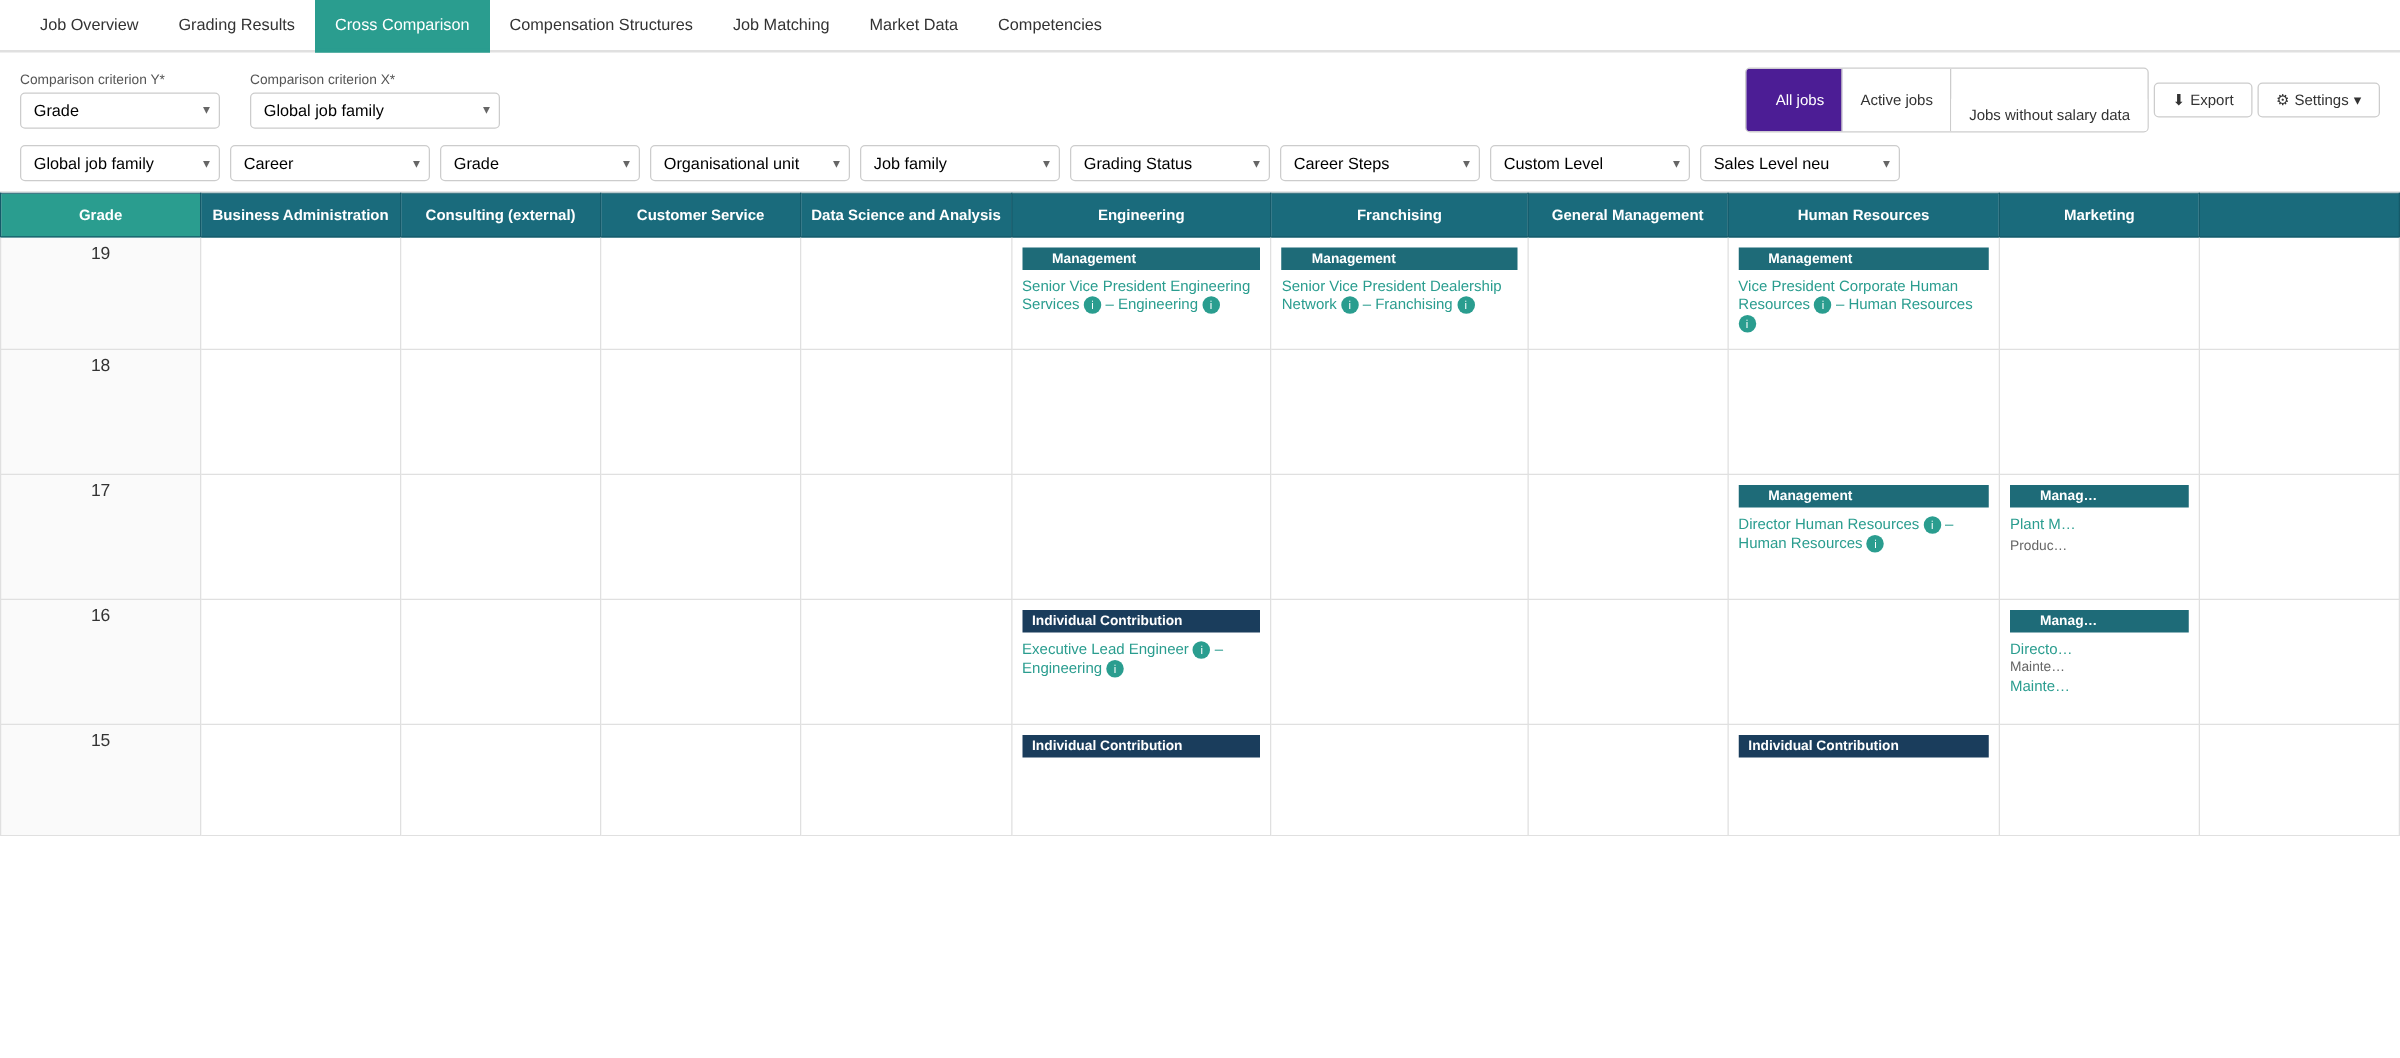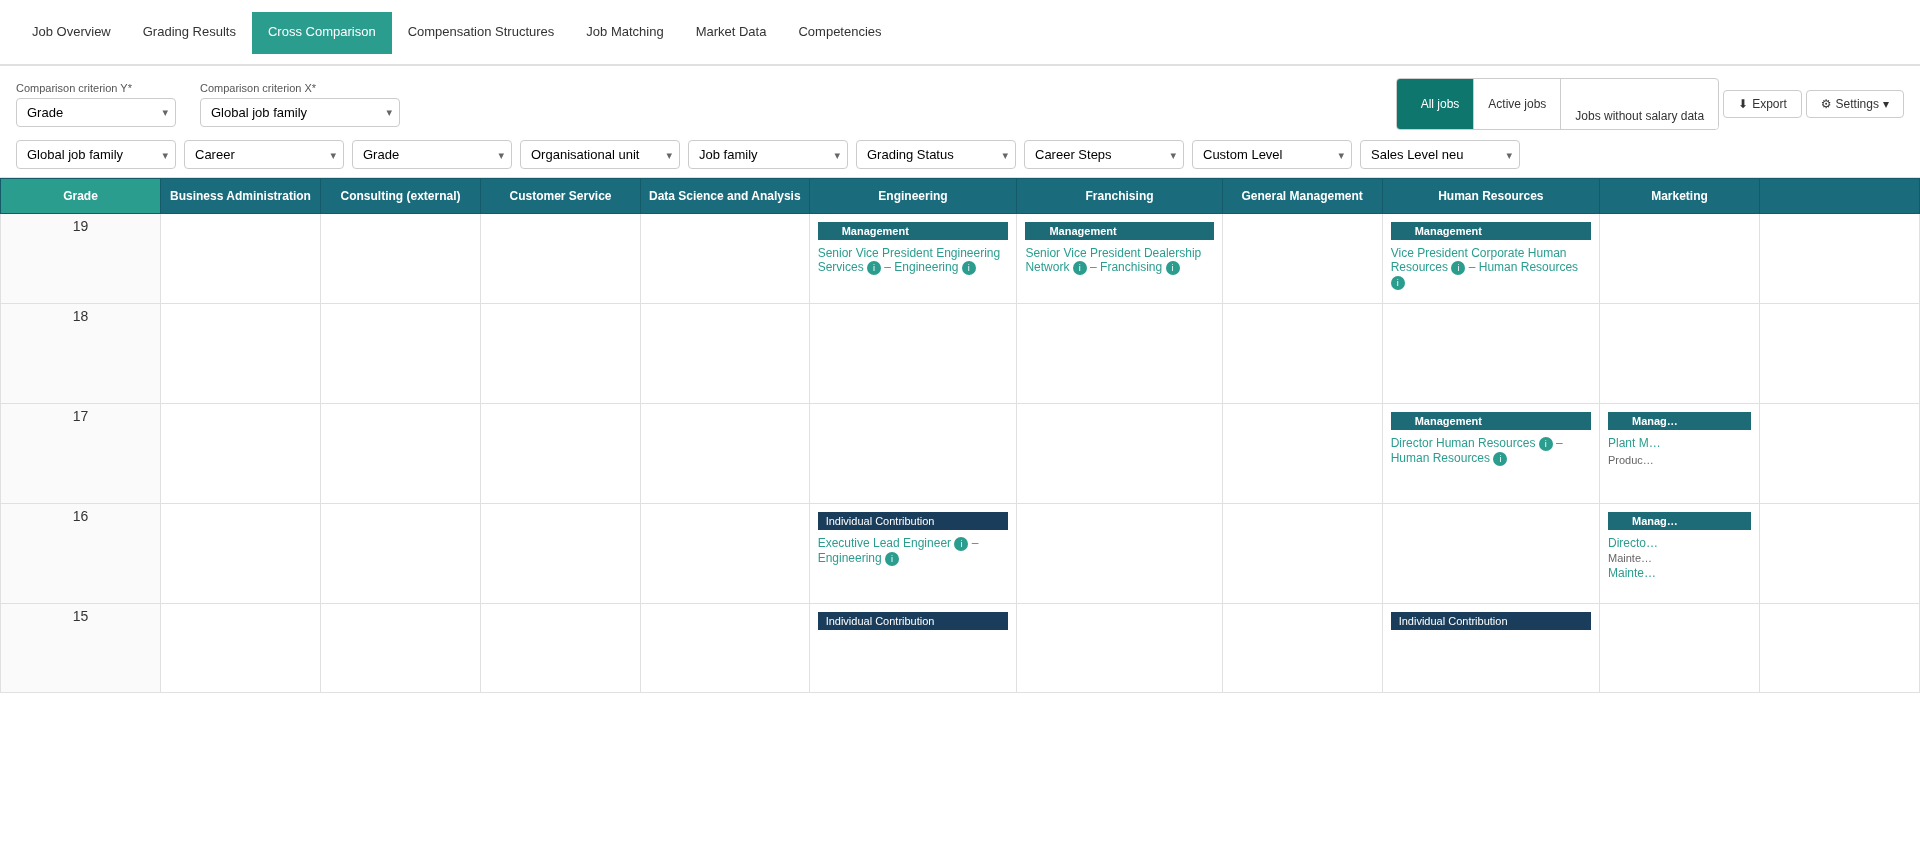--- a/index.html
+++ b/index.html
@@ -3,21 +3,21 @@
   <meta charset="utf-8">
   <style>
     * { box-sizing: border-box; margin: 0; padding: 0; }
     body { font-family: Arial, sans-serif; font-size: 13px; background: #fff; color: #333; }
 
     
     .top-nav {
       display: flex;
       align-items: center;
       border-bottom: 2px solid #e0e0e0;
-      padding: 12px 16px;
+      padding: 0 16px;
       background: #fff;
     }
     .nav-tab {
       padding: 12px 16px;
       cursor: pointer;
       font-size: 13px;
       color: #333;
       border-bottom: 3px solid transparent;
       margin-bottom: -2px;
       white-space: nowrap;
@@ -89,21 +89,21 @@
     .btn-filter {
       padding: 6px 14px;
       font-size: 12px;
       cursor: pointer;
       background: #fff;
       border: none;
       border-right: 1px solid #ccc;
       color: #333;
     }
     .btn-filter:last-child { border-right: none; margin-top: 24px; }
-    .btn-filter.active { background: #0f766e; color: #fff; padding-left: 24px; }
+    .btn-filter.active { background: #4c1d95; color: #fff; padding-left: 24px; }
     .btn-export {
       padding: 6px 14px;
       font-size: 12px;
       cursor: pointer;
       background: #fff;
       border: 1px solid #ccc;
       border-radius: 4px;
       color: #333;
       display: flex;
       align-items: center;
@@ -227,21 +227,21 @@
       color: #fff;
       font-size: 11px;
       font-weight: 600;
       padding: 3px 24px;
       margin-bottom: 4px;
     }
     .individual-badge {
       background: #1a3d5c;
       color: #fff;
       font-size: 11px;
-      font-weight: 400;
+      font-weight: 700;
       padding: 3px 8px;
       margin-bottom: 4px;
     }
     .empty-cell { height: 80px; }
     .row-grade-19 td { height: 90px; }
     .row-grade-18 td { height: 100px; }
     .row-grade-17 td { height: 100px; margin-top: 40px; }
     .row-grade-16 td { height: 100px; }
     .row-grade-15 td { height: 80px; }
   </style>

